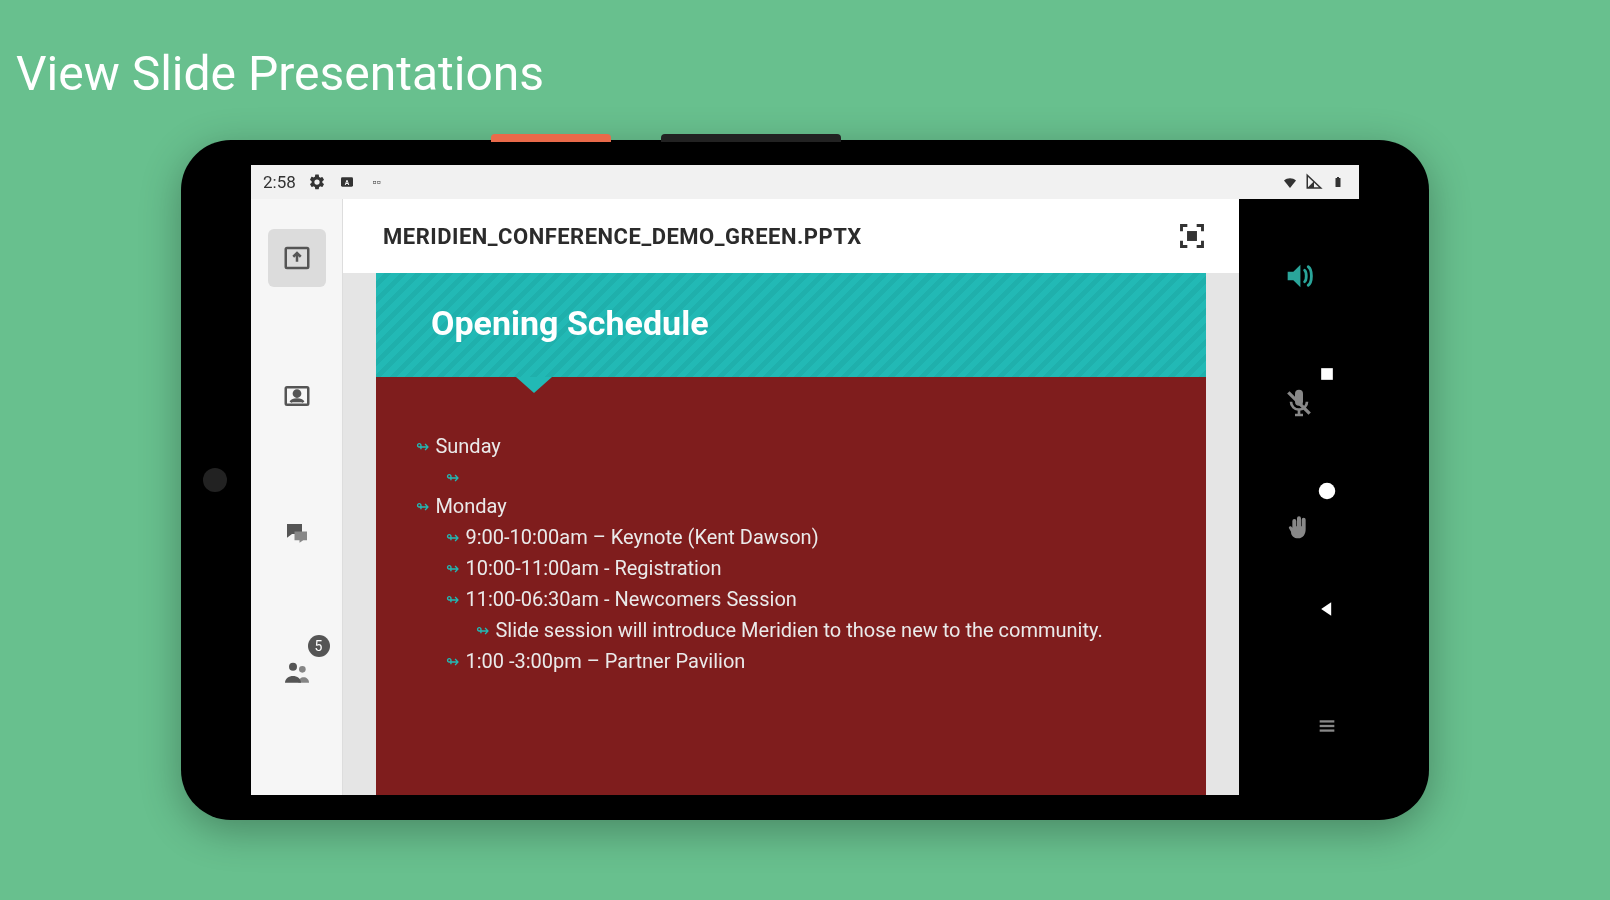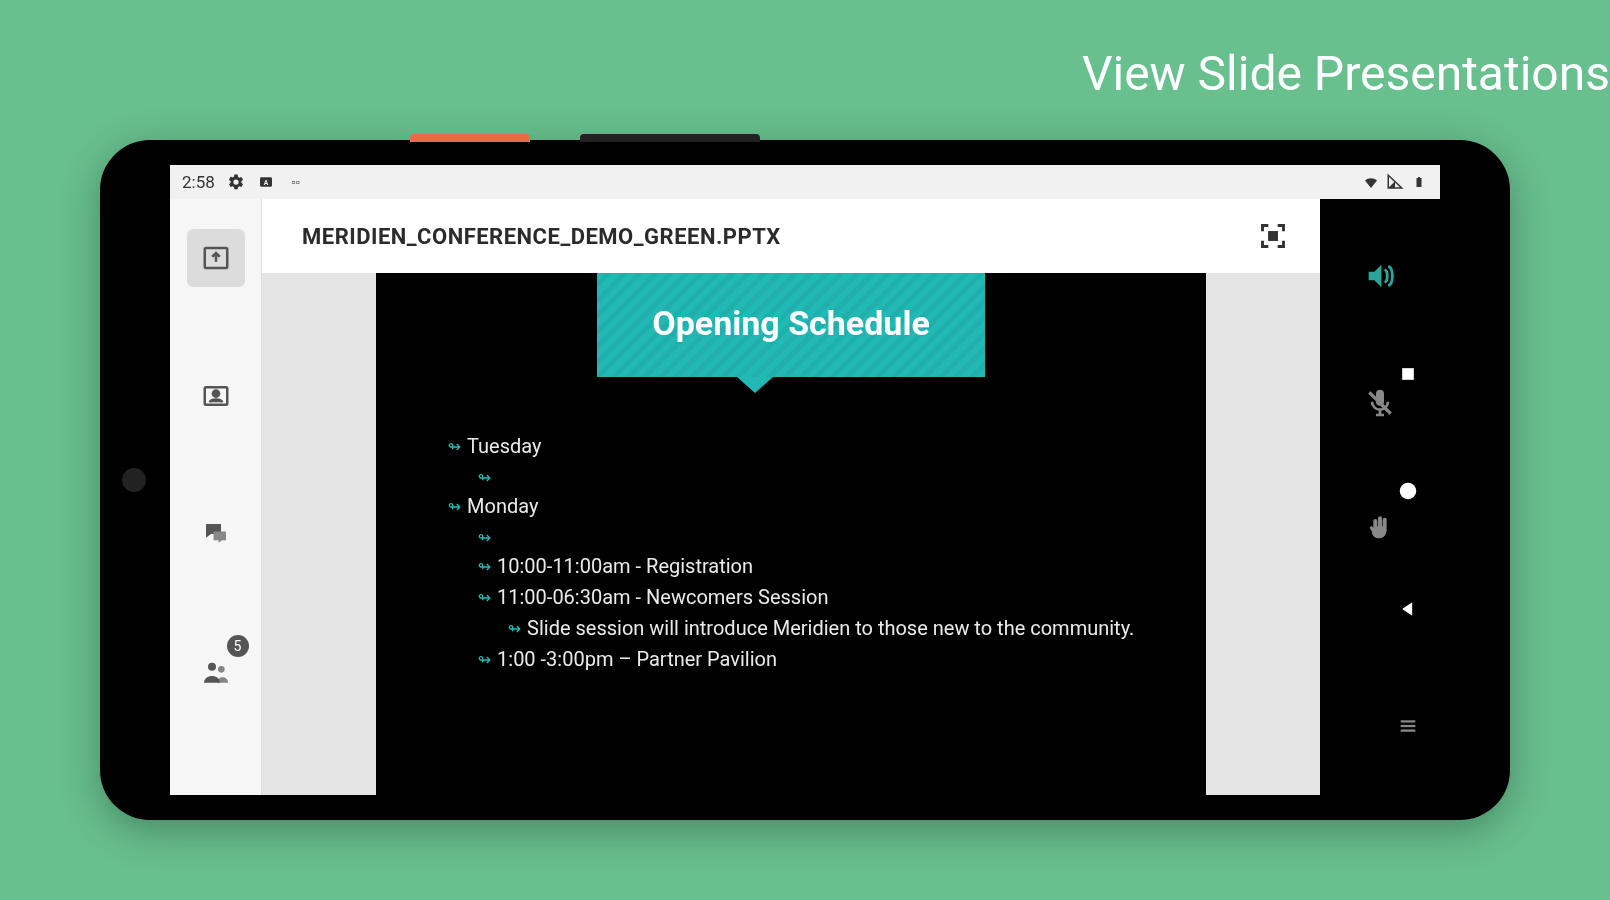--- a/index.html
+++ b/index.html
@@ -8,30 +8,30 @@
       height: 900px;
       background: #68c08e;
       font-family: -apple-system, BlinkMacSystemFont, "Segoe UI", Roboto, Helvetica, Arial, sans-serif;
       overflow: hidden;
       position: relative;
     }
     .page-title {
       color: #fff;
       font-size: 48px;
       font-weight: 400;
-      text-align: right;
+      text-align: left;
       padding-top: 45px;
       padding-left: 16px;
     }
     .phone-frame {
       position: absolute;
       left: 50%;
       top: 140px;
       transform: translateX(-50%);
-      width: 1410px;
+      width: 1248px;
       height: 680px;
       background: #000;
       border-radius: 50px;
       box-shadow: 0 10px 40px rgba(0,0,0,0.3);
       padding: 25px 70px 25px 70px;
     }
     
     .power-btn {
       position: absolute;
       top: -6px;
@@ -151,24 +151,23 @@
     .slide-viewport {
       flex: 1;
       background: #e5e5e5;
       display: flex;
       justify-content: center;
       padding: 0 0;
       overflow: hidden;
     }
     .slide {
       width: 830px;
-      background: #000000;
-      display: flex;
-      flex-direction: column;
-      align-items: center;
+      background: #7f1d1d;
+      display: flex;
+      flex-direction: column;
     }
     .slide-header {
       background: #22b9b5;
       background: repeating-linear-gradient(135deg, #22b9b5 0px, #22b9b5 6px, #1fb0ac 6px, #1fb0ac 11px);
       padding: 30px 55px 34px;
       position: relative;
     }
     .slide-header::after {
       content: "";
       position: absolute;
@@ -319,31 +318,32 @@
 
         <div class="slide-viewport">
           <div class="slide">
             <div class="slide-header">
               <div class="slide-title">Opening Schedule</div>
             </div>
             <div class="slide-body" id="slide-body">
 
             <div class="bullet-row indent1">
                   <span class="bullet-icon">↬</span>
-                  <span>Tuesday</span>
+                  <span>Sunday</span>
                 </div>
                 <div class="bullet-row indent2">
                   <span class="bullet-icon">↬</span>
                 </div>
                 <div class="bullet-row indent1">
                   <span class="bullet-icon">↬</span>
                   <span>Monday</span>
                 </div>
                 <div class="bullet-row indent2">
                   <span class="bullet-icon">↬</span>
+                  <span>9:00-10:00am – Keynote (Kent Dawson)</span>
                 </div>
                 <div class="bullet-row indent2">
                   <span class="bullet-icon">↬</span>
                   <span>10:00-11:00am - Registration</span>
                 </div>
                 <div class="bullet-row indent2">
                   <span class="bullet-icon">↬</span>
                   <span>11:00-06:30am - Newcomers Session</span>
                 </div>
                 <div class="bullet-row indent3">

